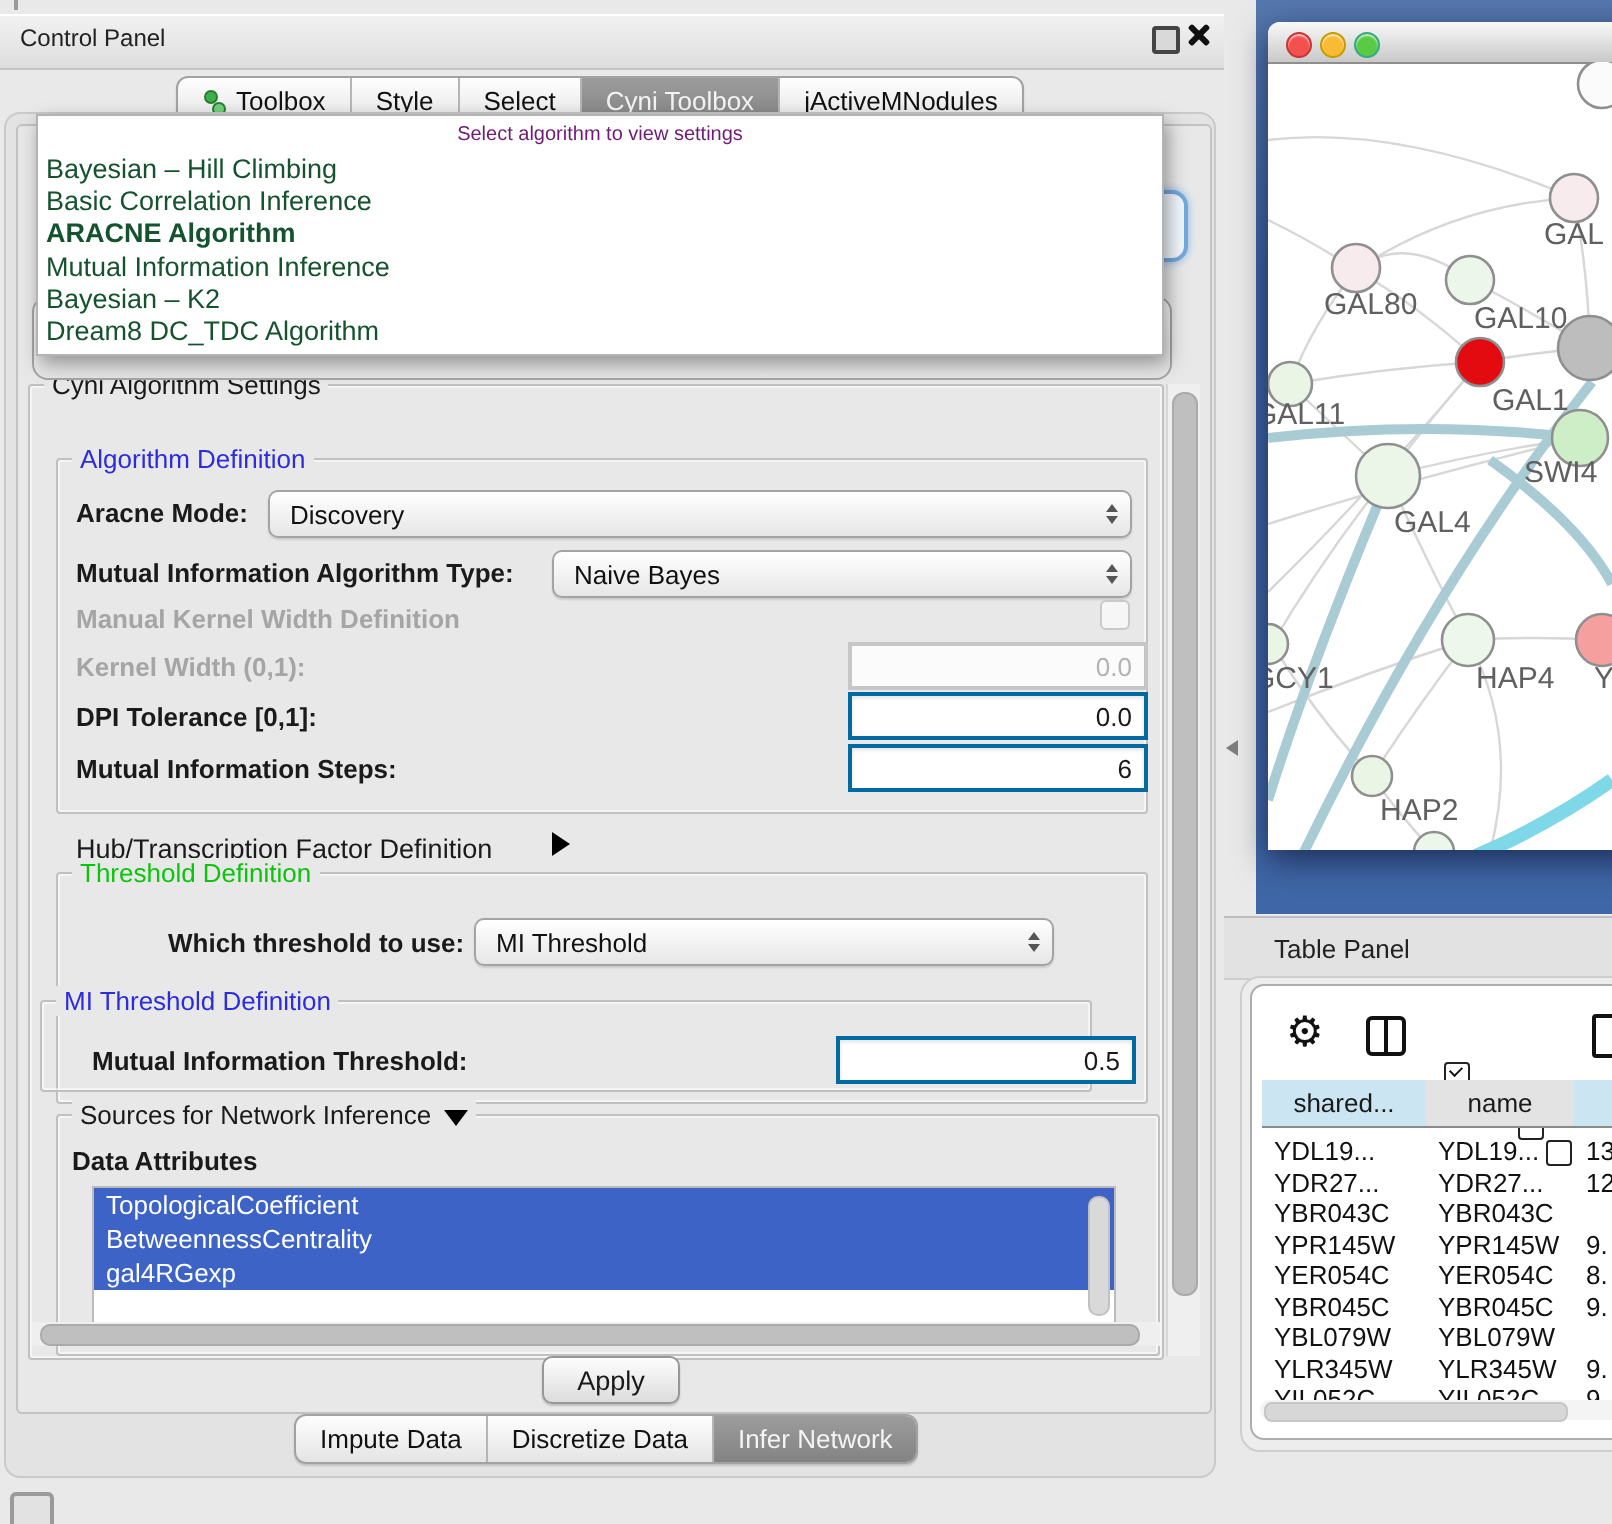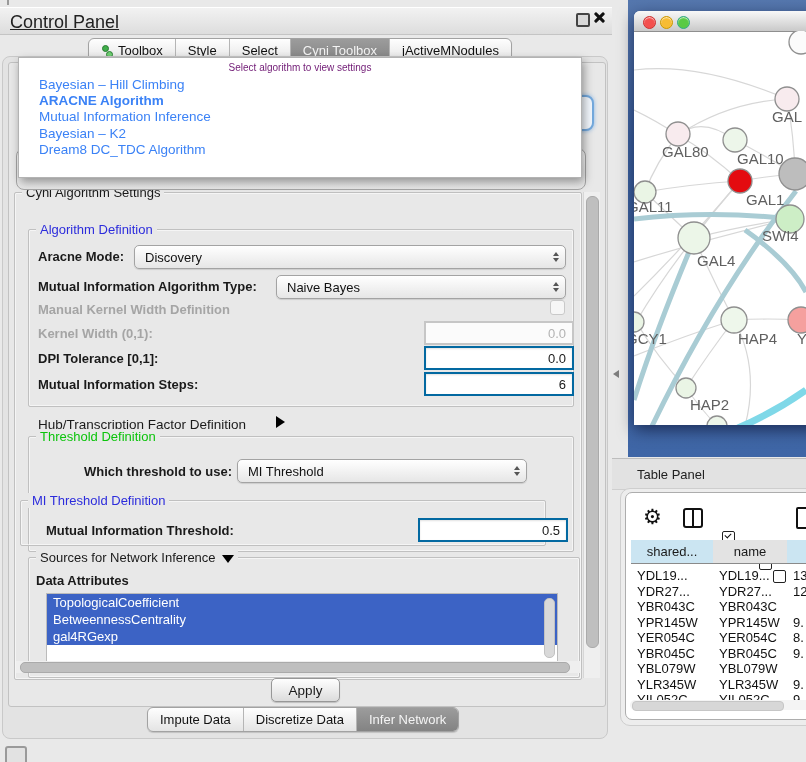--- a/index.html
+++ b/index.html
@@ -2,21 +2,21 @@
 <html><head>
 <meta charset="utf-8">
 <style>
   html,body{margin:0;padding:0;}
   #app{position:relative;width:806px;height:762px;background:#e9e9e9;overflow:hidden;
        font-family:"Liberation Sans",sans-serif;color:#1a1a1a;}
   .abs{position:absolute;}
   
   .cp-titlebar{left:0;top:7px;width:612px;height:26px;background:linear-gradient(#f2f2f2,#ddd);
      border-top:1px solid #fff;border-bottom:1px solid #c4c4c4;}
-  .cp-title{left:10px;top:12px;font-size:18px;color:#222;text-decoration:underline;}
+  .cp-title{left:10px;top:12px;font-size:12px;color:#222;}
   .float-box{left:576px;top:13px;width:10px;height:10px;border:2px solid #444;border-radius:2px;background:#d9d9d9;}
   .close-x{left:593px;top:11px;width:13px;height:13px;}
   .close-x:before,.close-x:after{content:"";position:absolute;left:5px;top:0;width:3px;height:13px;background:#111;border-radius:1px;}
   .close-x:before{transform:rotate(45deg);} .close-x:after{transform:rotate(-45deg);}
   .top-tick{left:7px;top:0;width:2px;height:5px;background:#9a9a9a;}
   
   .tabbar{display:flex;height:23px;border:1px solid #a2a2a2;border-radius:6px;overflow:hidden;
      background:linear-gradient(#fefefe,#e4e4e4);box-shadow:0 1px 1px rgba(0,0,0,.15);}
   .tab{display:flex;align-items:center;gap:5px;padding:0 12px;font-size:13px;color:#111;
      border-right:1px solid #b5b5b5;cursor:default;white-space:nowrap;}
@@ -30,21 +30,21 @@
   .cp-inner{left:8px;top:62px;width:596px;height:643px;background:#e8e8e8;border:1px solid #c2c2c2;border-radius:3px;}
   
   .ghost-combo1{left:300px;top:95px;width:290px;height:32px;border:2px solid #74a9dd;border-radius:8px;
       background:#f2f7fd;box-shadow:0 0 4px #8cb8e6;z-index:5;}
   .ghost-combo2{left:16px;top:148px;width:568px;height:40px;border:1px solid #a6a6a6;border-radius:8px;
       background:linear-gradient(#fbfbfb,#e6e6e6);z-index:5;}
   
   .popup{left:18px;top:57px;width:562px;height:119px;background:#fff;border:1px solid #b3b3b3;
      box-shadow:2px 4px 9px rgba(0,0,0,.38);z-index:50;}
   .popup-placeholder{height:19px;line-height:19px;text-align:center;color:#701a75;font-size:10px;}
-  .popup-item{height:16.2px;line-height:16.2px;padding-left:20px;font-size:13.5px;color:#3b82f6;}
+  .popup-item{height:16.2px;line-height:16.2px;padding-left:4px;font-size:13.5px;color:#14532d;}
   .popup-item.bold{font-weight:bold;}
   
   .group{position:absolute;border:1px solid #c0c0c0;border-radius:2px;box-shadow:inset 0 0 0 1px rgba(255,255,255,.55);}
   .legend{position:absolute;top:-8px;left:7px;background:#e8e8e8;padding:0 4px;font-size:13px;white-space:nowrap;}
   .legend.blue{color:#2c2cdc;} .legend.green{color:#0bc40b;} .legend.black{color:#1a1a1a;}
   .lbl{font-size:13px;} .bold{font-weight:bold;} .disabled{color:#a5a5a5;}
   
   .combo{background:linear-gradient(#ffffff,#e6e6e6);border:1px solid #a3a3a3;border-radius:5px;
      display:flex;align-items:center;box-shadow:0 1px 1px rgba(0,0,0,.12);}
   .combo-text{flex:1;padding-left:10px;font-size:13px;color:#111;}
@@ -137,20 +137,21 @@
   <div class="abs cp-wrap"></div>
   <div class="abs cp-inner"></div>
 
   <div class="abs ghost-combo1"></div>
   <div class="abs ghost-combo2"></div>
 
   <div class="abs popup">
     <div class="popup-placeholder">Select algorithm to view settings</div>
     <div id="algoItems">
         <div class="popup-item">Bayesian – Hill Climbing</div>
+        <div class="popup-item">Basic Correlation Inference</div>
         <div class="popup-item bold">ARACNE Algorithm</div>
         <div class="popup-item">Mutual Information Inference</div>
         <div class="popup-item">Bayesian – K2</div>
         <div class="popup-item">Dream8 DC_TDC Algorithm</div>
       </div>
   </div>
 
   <div class="abs group" style="left:14px;top:192px;width:566px;height:486px;">
     <span class="legend black">Cyni Algorithm Settings</span>
   </div>

